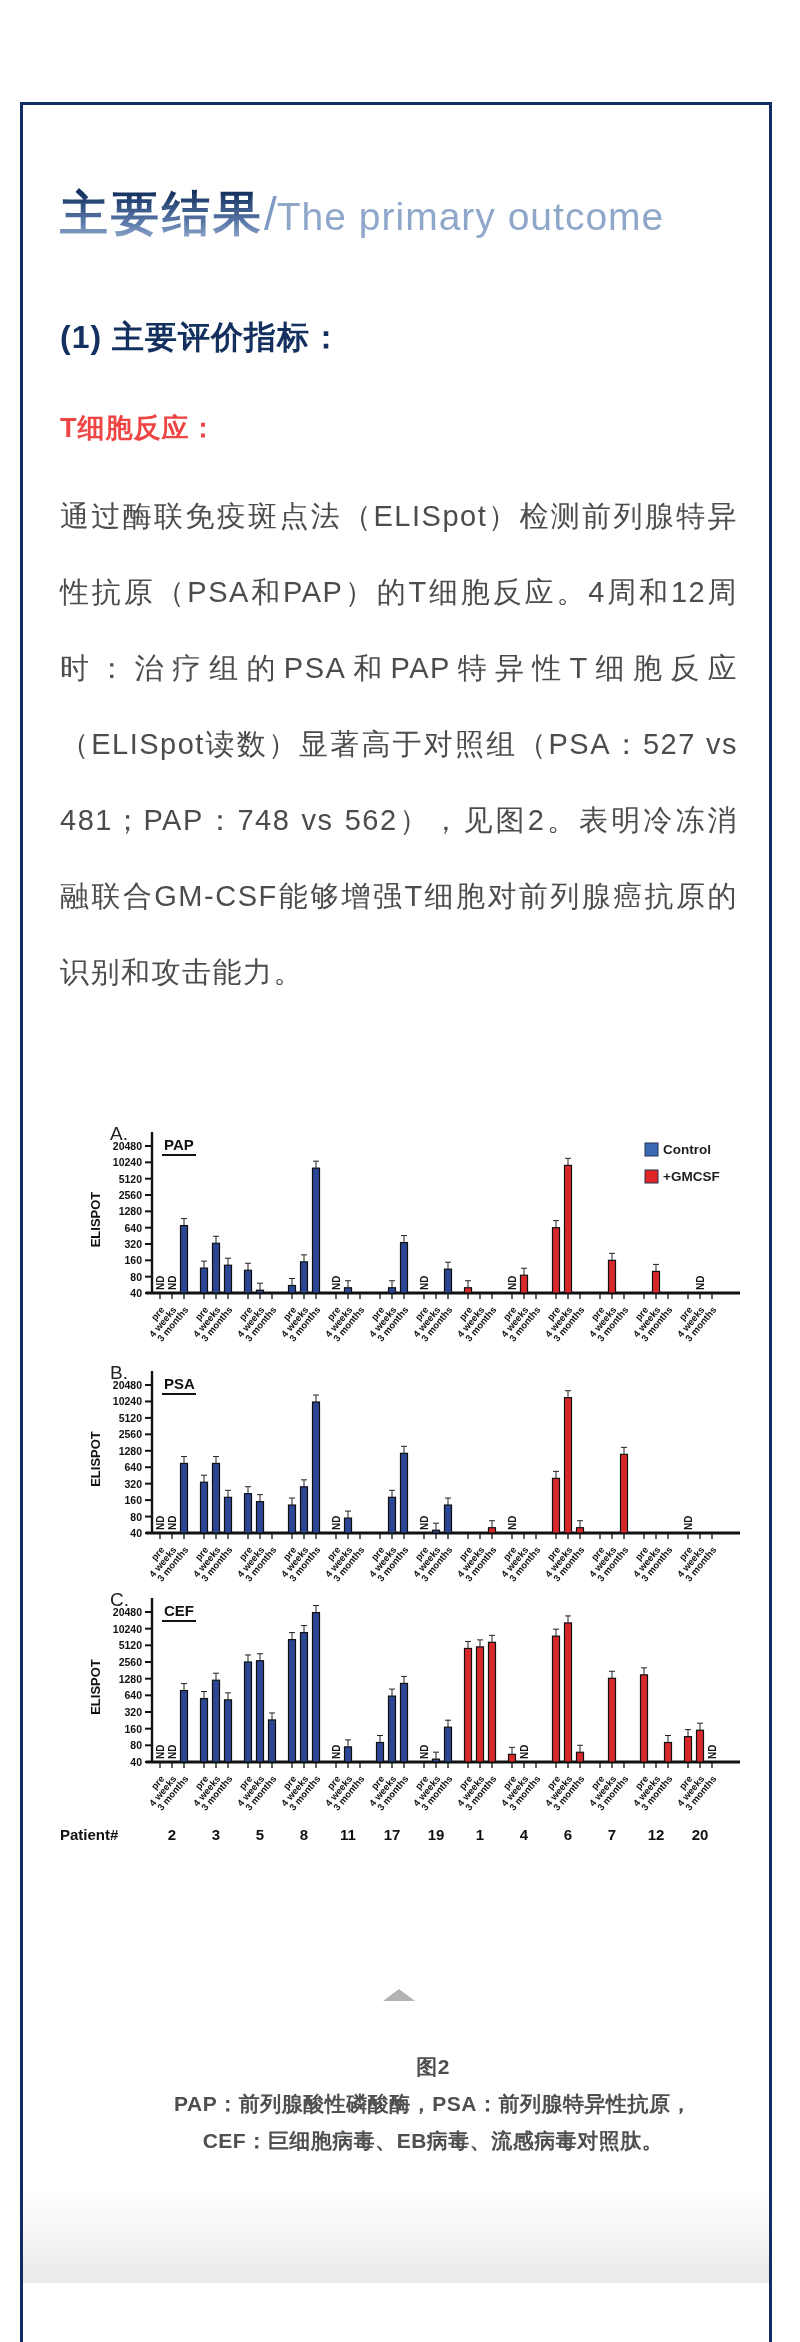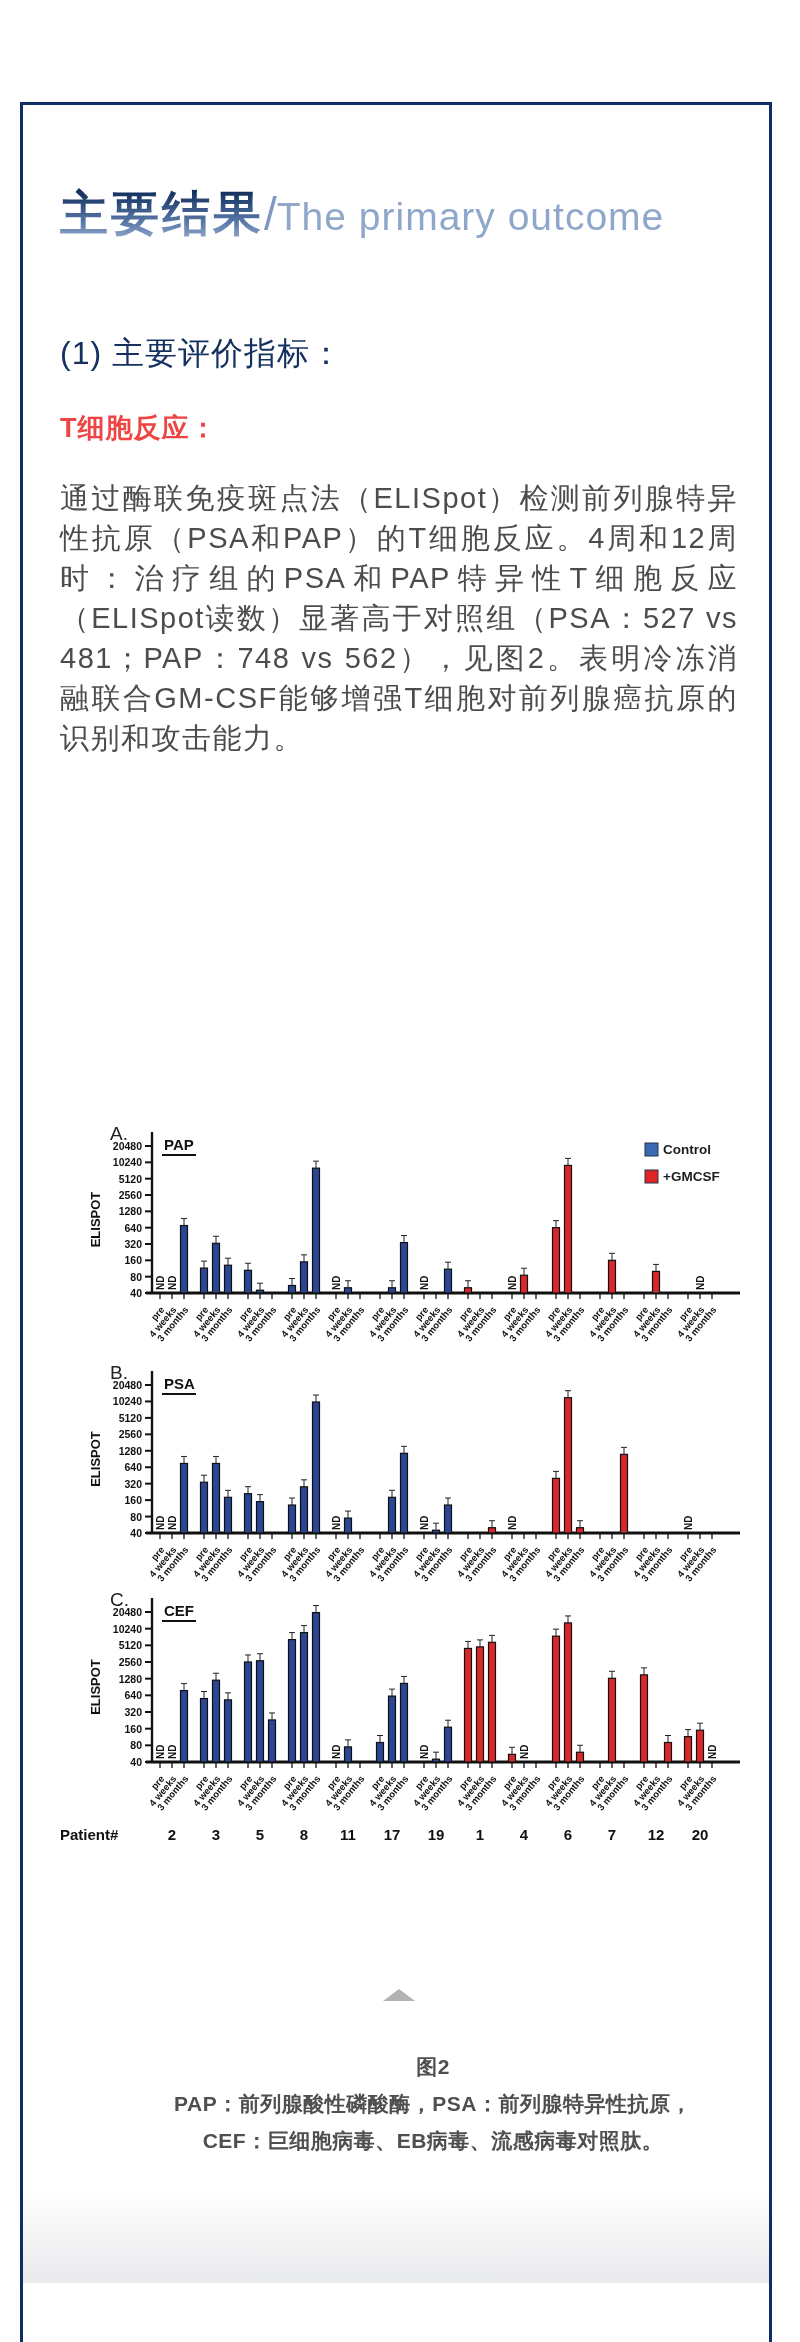--- a/index.html
+++ b/index.html
@@ -6,24 +6,24 @@
   body{width:800px;height:2342px;position:relative;overflow:hidden;
        font-family:"Liberation Sans","DejaVu Sans",sans-serif;}
   .card{position:absolute;left:20px;top:102px;width:752px;height:2240px;
         box-sizing:border-box;border:3px solid #102e63;border-bottom:none;background:#fff;}
   .header{position:absolute;left:60px;top:182px;display:inline-flex;align-items:baseline;white-space:nowrap;}
   .title-zh{font-size:48px;font-weight:900;letter-spacing:3px;
             background:linear-gradient(180deg,#122f5e 15%,#5d7cab 65%,#a9bcd9 100%);
             -webkit-background-clip:text;background-clip:text;color:transparent;}
   .title-slash{font-size:46px;font-weight:300;color:#7e99c3;}
   .title-en{font-size:39px;font-weight:300;letter-spacing:1px;color:#8fa7ca;}
-  .sec-heading{position:absolute;left:60px;top:332px;font-size:32px;font-weight:normal;color:#13305f;letter-spacing:1px;}
+  .sec-heading{position:absolute;left:60px;top:316px;font-size:32px;font-weight:bold;color:#13305f;letter-spacing:1px;}
   .sub-heading{position:absolute;left:60px;top:410px;font-size:27px;font-weight:bold;color:#ef4444;letter-spacing:1px;}
   .body-par{position:absolute;left:60px;top:478px;width:678px;font-size:29px;color:#4c4c4c;
-            line-height:40px;text-align:justify;text-justify:inter-ideograph;letter-spacing:1.5px;}
+            line-height:76px;text-align:justify;text-justify:inter-ideograph;letter-spacing:1.5px;}
   #figure{position:absolute;left:60px;top:1050px;width:700px;height:800px;}
   .up-triangle{position:absolute;left:383px;top:1989px;width:0;height:0;cursor:pointer;
                border-left:16px solid transparent;border-right:16px solid transparent;
                border-bottom:12px solid #b3b3b3;}
   .caption{position:absolute;left:23px;top:2048px;width:746px;text-align:center;
            font-size:21px;font-weight:bold;color:#4f4f4f;line-height:37px;letter-spacing:0.5px;padding-left:37px;}
   .bottom-band{position:absolute;left:23px;top:2190px;width:746px;height:93px;
                background:linear-gradient(180deg,rgba(233,234,236,0) 0%,#e9eaec 100%);}
   svg text{font-family:"Liberation Sans","DejaVu Sans",sans-serif;}
 </style>

